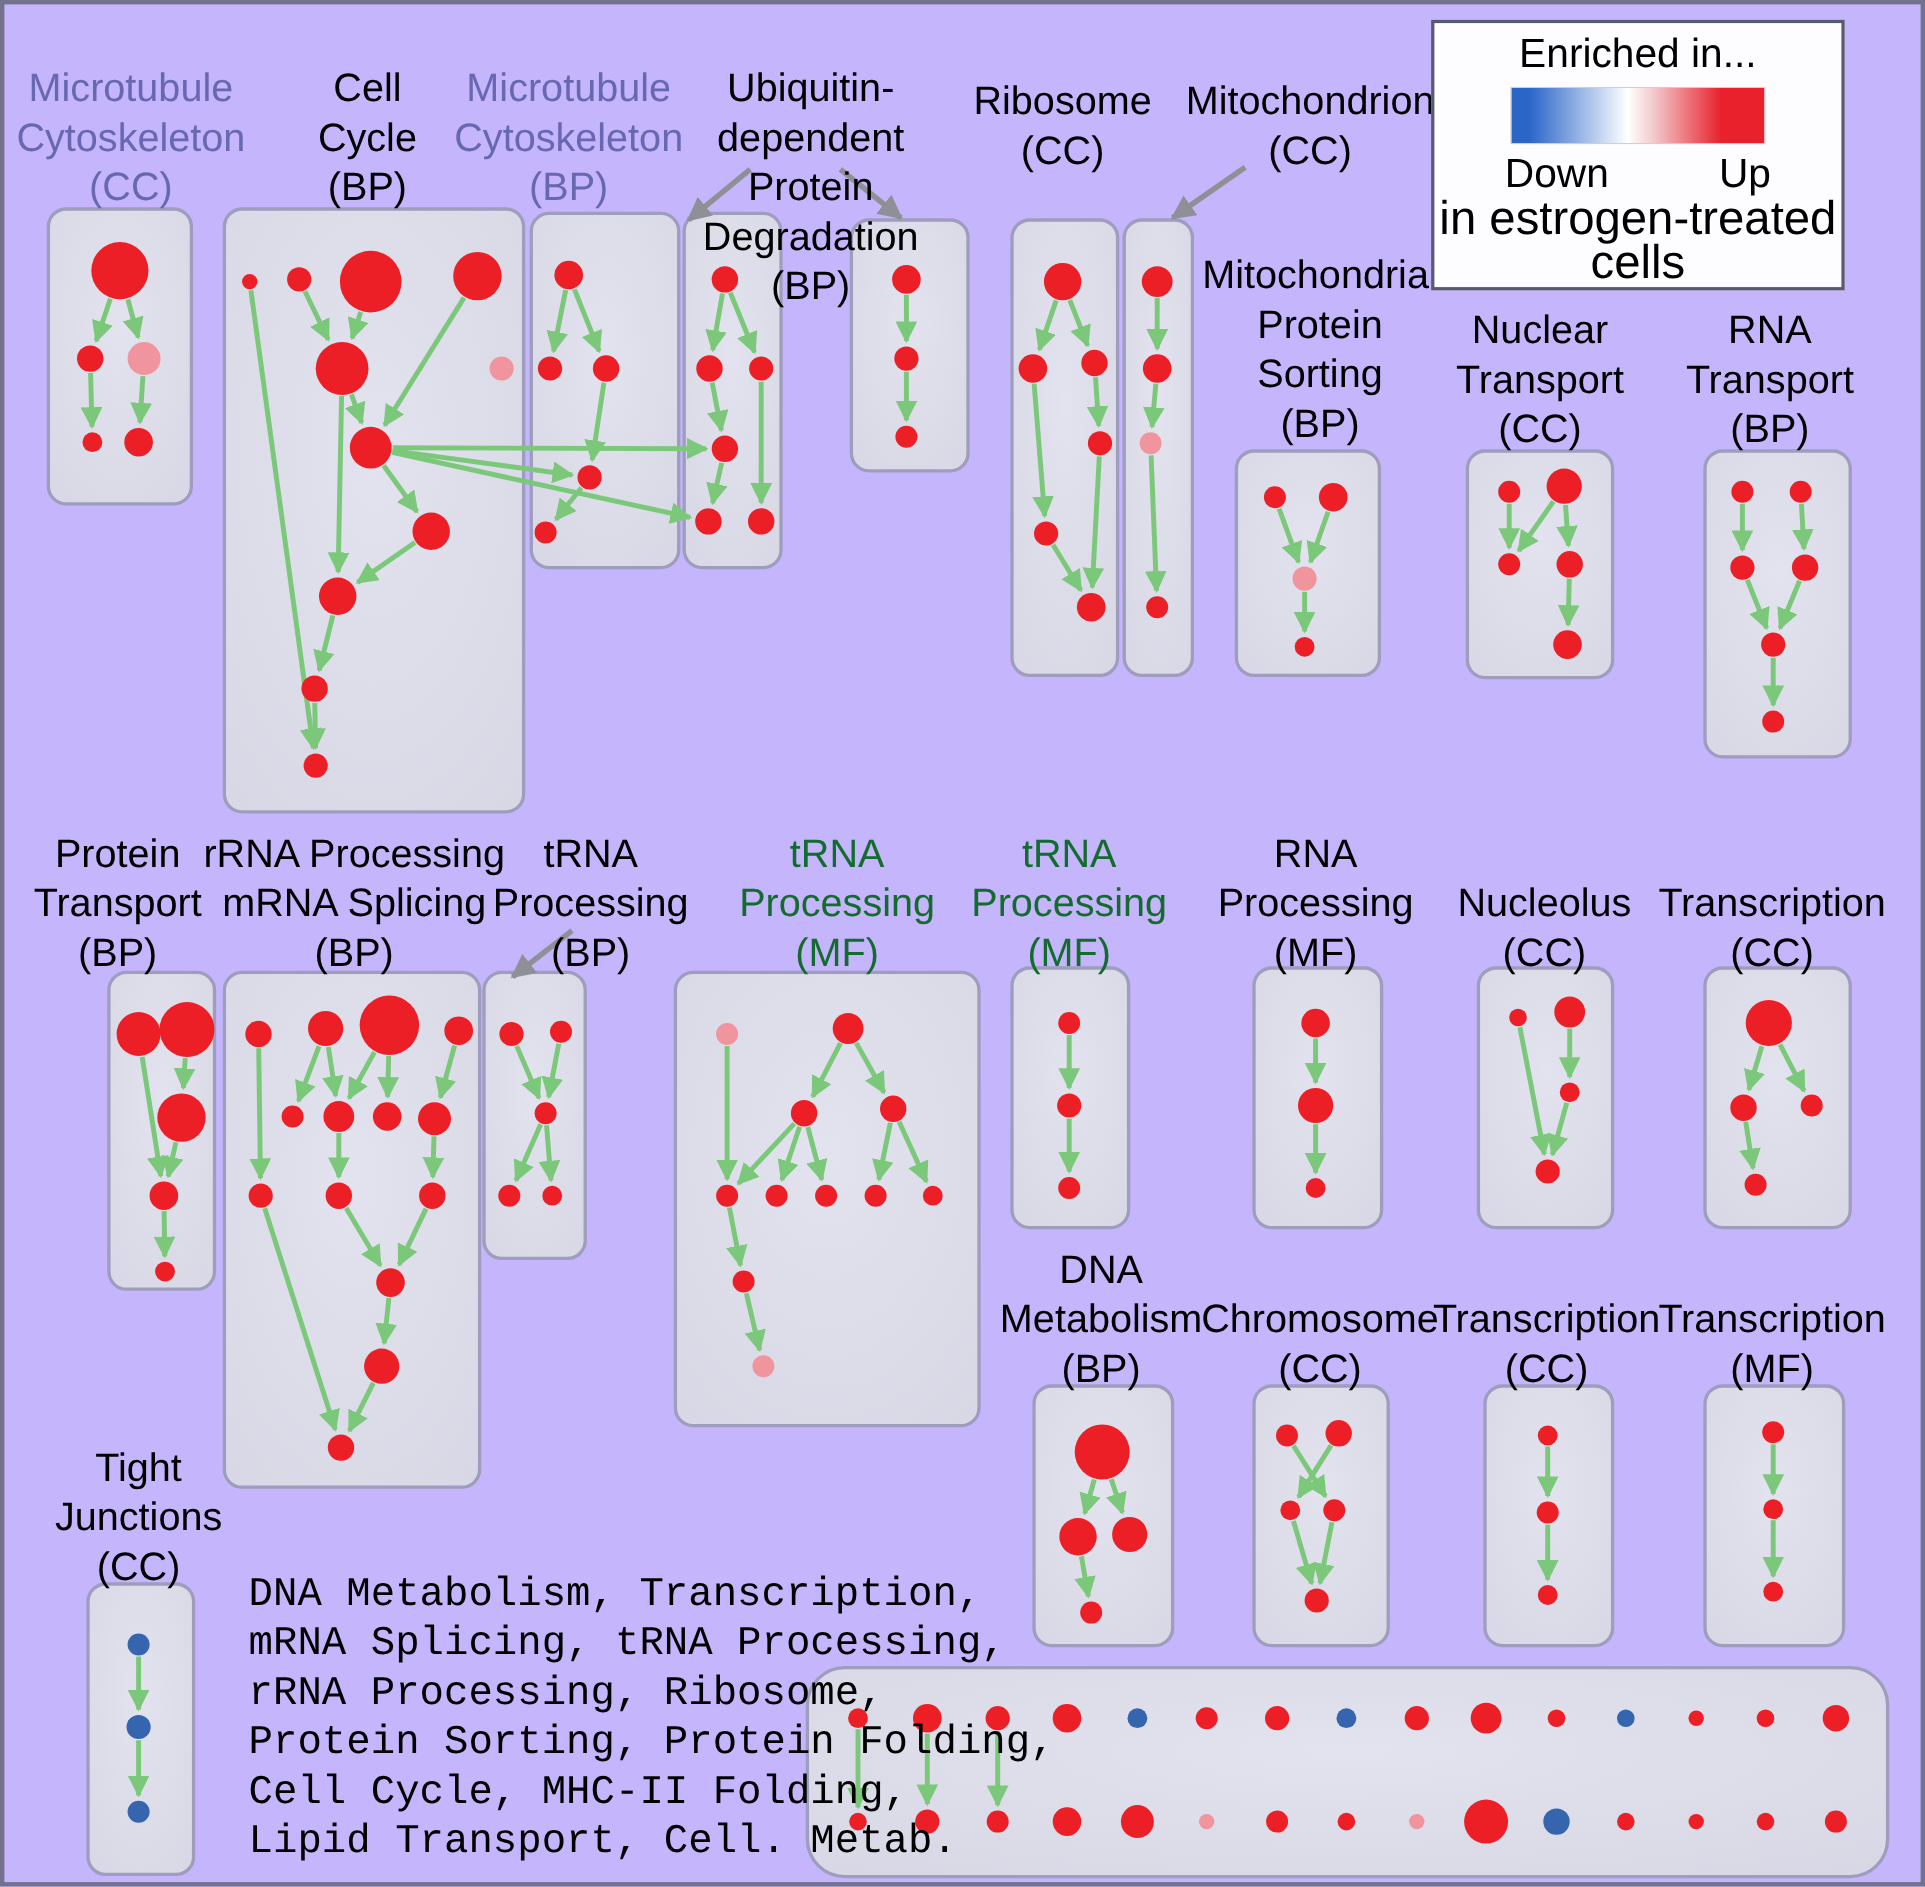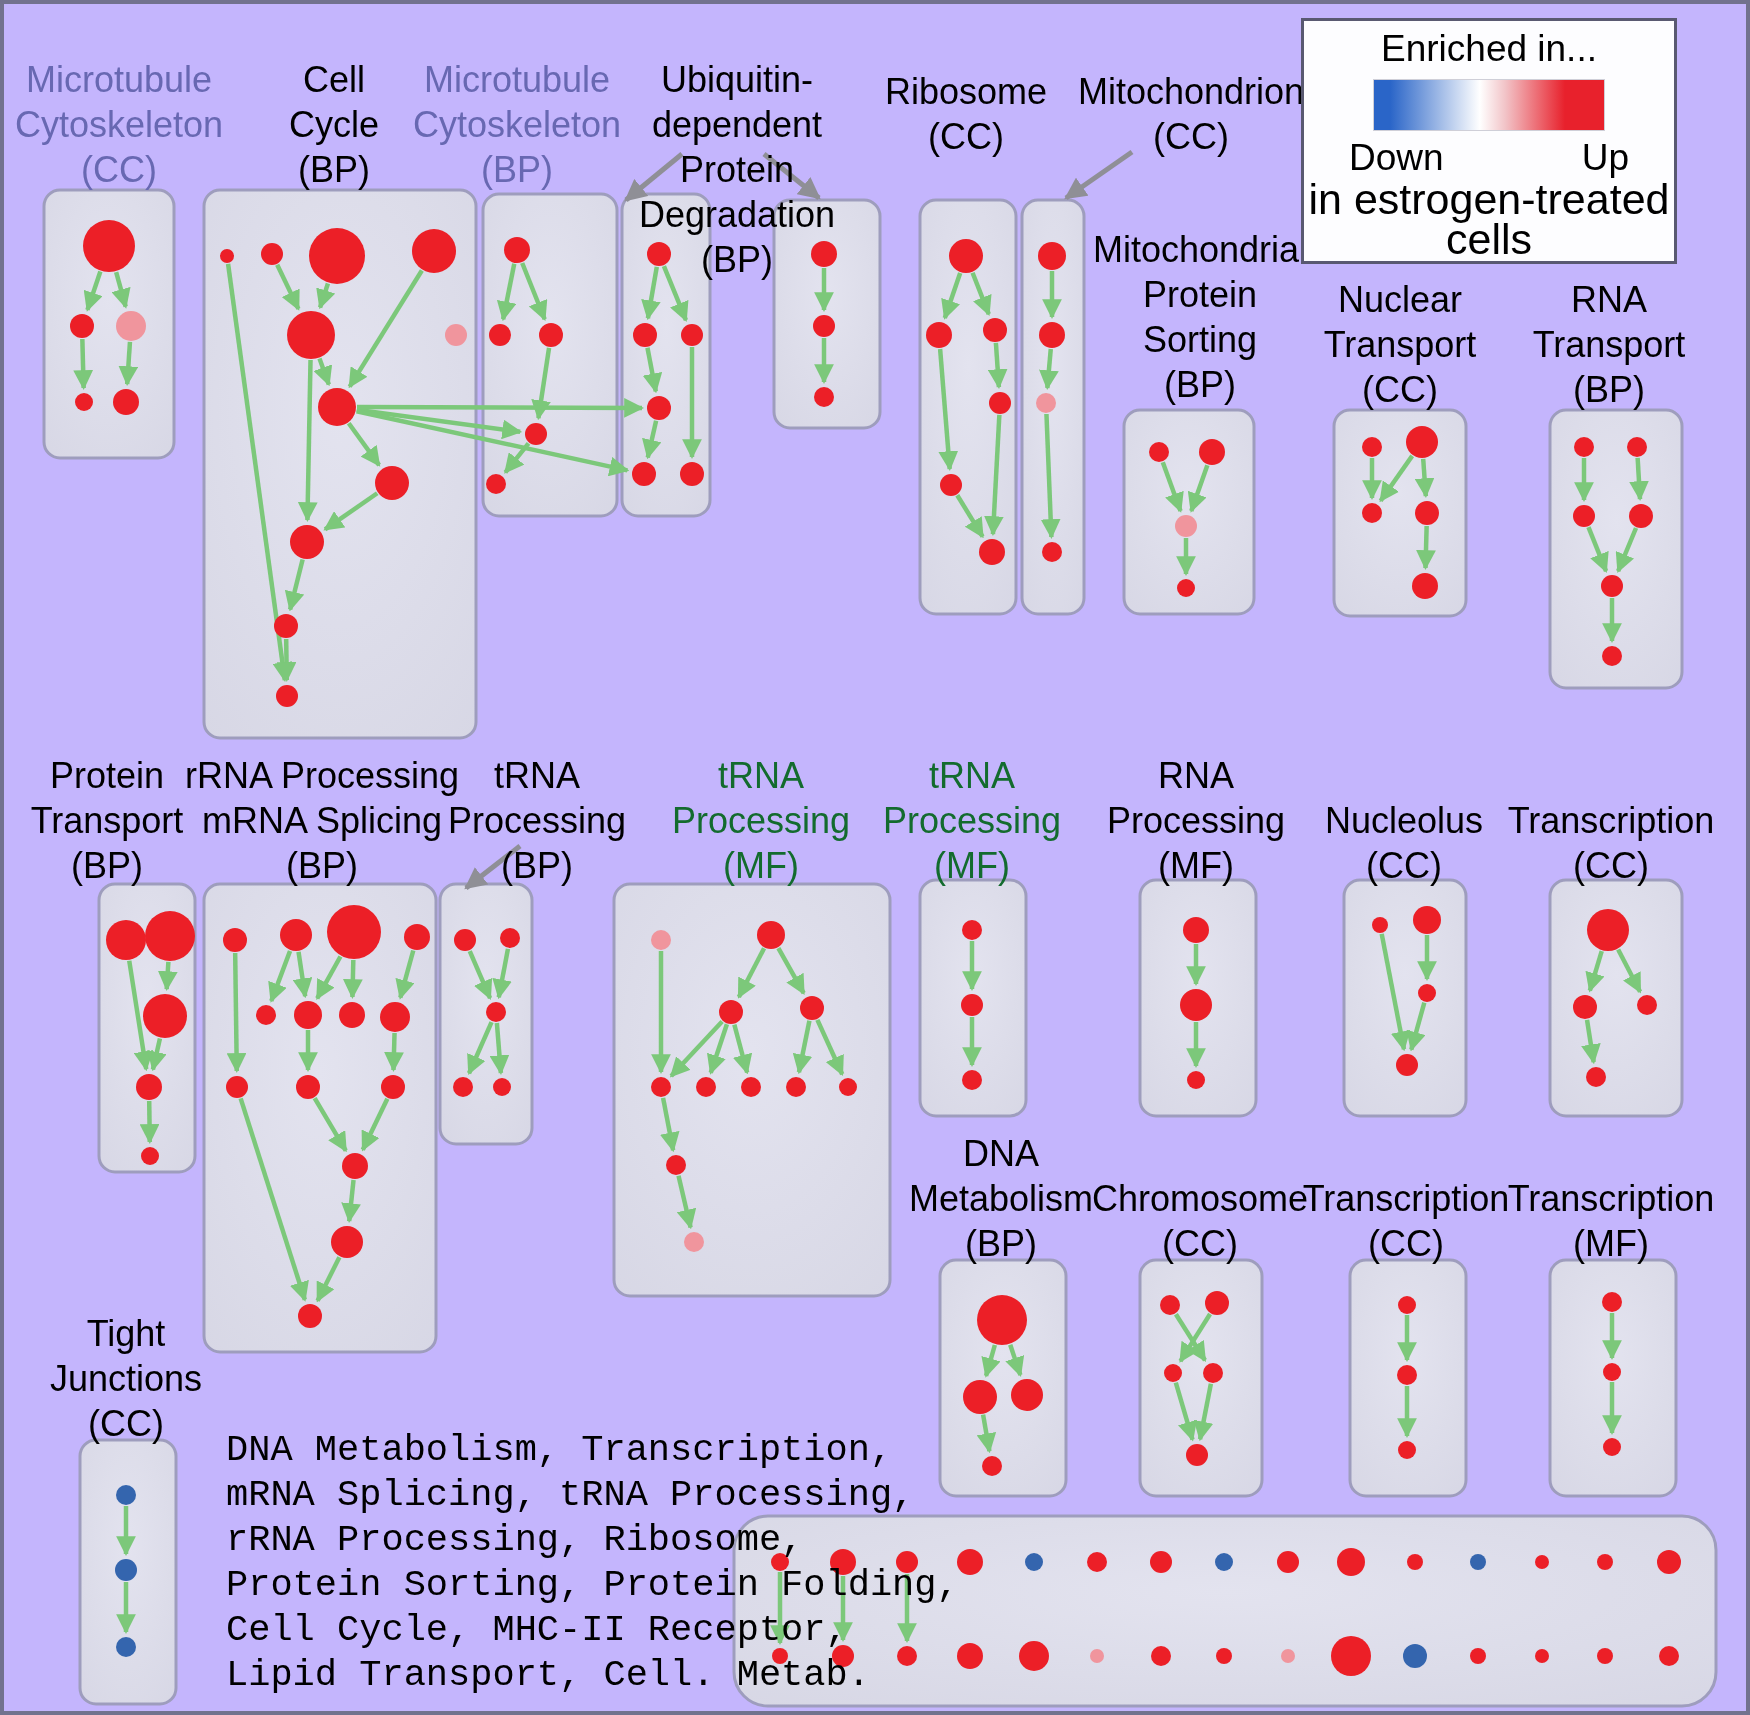--- a/index.html
+++ b/index.html
@@ -8,21 +8,21 @@
     position: relative; width: 1750px; height: 1715px;
     background: #c4b5fd; border: 4px solid #72728e; overflow: hidden;
   }
   #diagram { position: absolute; left: 0; top: 0; }
   .legend {
     position: absolute; left: 1297px; top: 14px; width: 376px; height: 246px;
     background: #fdfdff; border: 3px solid #595971; text-align: center; color: #000;
   }
   .legend-title { font-size: 37px; margin-top: 7px; }
   .legend-bar { width: 232px; height: 52px; margin: 9px auto 6px; border: 1px solid #cfcfd8; }
-  .legend-ends { display: flex; justify-content: space-between; padding: 0 45px; font-size: 37px; }
+  .legend-ends { display: flex; justify-content: space-between; padding: 0 64px; font-size: 37px; }
   .legend-sub { font-size: 43px; line-height: 40px; }
   .misc-text { position: absolute; left: 222px; top: 1424px; font-size: 37px; line-height: 45px; color: #000; font-family: Liberation Mono, monospace; }
 </style>
 </head>
 <body>
 
 <div class="canvas">
 
   <svg id="diagram" width="1750" height="1715" viewBox="0 0 1750 1715">
       <defs>
@@ -363,17 +363,17 @@
       <span>Up</span>
     </div>
     <div class="legend-sub">in estrogen-treated cells</div>
   </div>
 
   <div class="misc-text">
     <div class="misc-line">DNA Metabolism, Transcription,</div>
     <div class="misc-line">mRNA Splicing, tRNA Processing,</div>
     <div class="misc-line">rRNA Processing, Ribosome,</div>
     <div class="misc-line">Protein Sorting, Protein Folding,</div>
-    <div class="misc-line">Cell Cycle, MHC-II Receptor,</div>
+    <div class="misc-line">Cell Cycle, MHC-II Folding,</div>
     <div class="misc-line">Lipid Transport, Cell. Metab.</div>
   </div>
 
 </div>
 
 </body></html>

